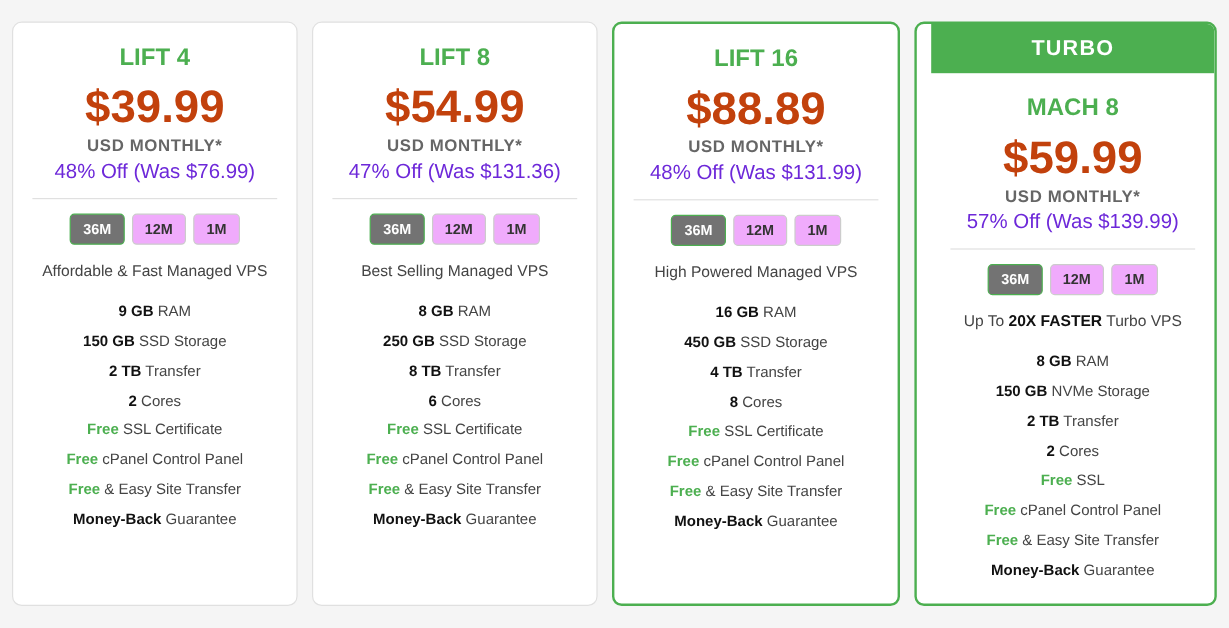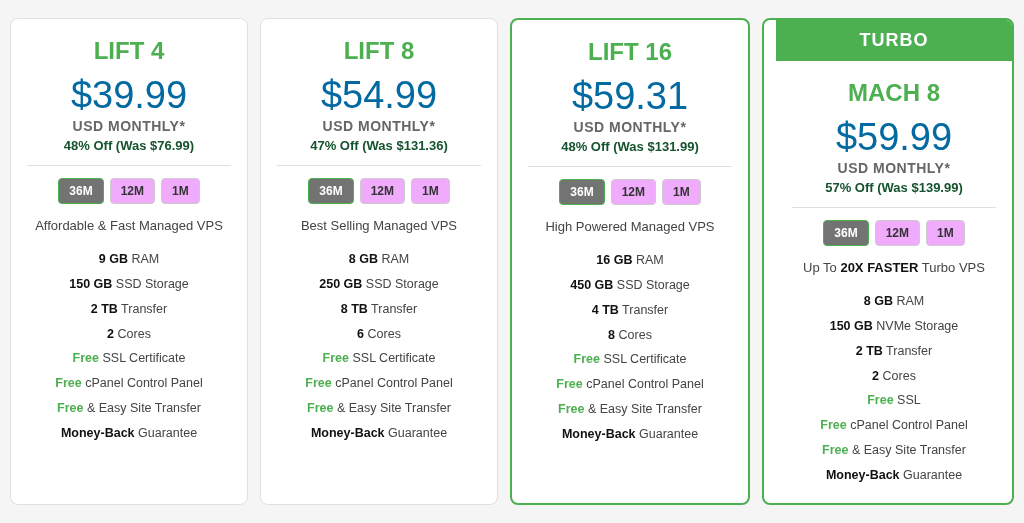--- a/index.html
+++ b/index.html
@@ -46,45 +46,45 @@
     }
     .plan-body {
       padding: 18px 16px 16px;
       display: flex;
       flex-direction: column;
       align-items: center;
       flex: 1;
     }
     .plan-name {
       color: #4caf50;
-      font-size: 24px;
+      font-size: 20px;
       font-weight: 700;
       margin-bottom: 10px;
       text-align: center;
     }
     .plan-price {
       font-size: 38px;
-      font-weight: 400;
-      color: #0369a1;
+      font-weight: 700;
+      color: #c2410c;
       text-align: center;
       line-height: 1.1;
     }
     .plan-period {
       font-size: 14px;
       color: #666;
       text-align: center;
       margin-top: 2px;
       margin-bottom: 4px;
       font-weight: 600;
       letter-spacing: 0.5px;
     }
     .plan-discount {
-      color: #14532d;
-      font-size: 13px;
-      font-weight: 700;
+      color: #6d28d9;
+      font-size: 17px;
+      font-weight: 400;
       text-align: center;
       margin-bottom: 12px;
     }
     .divider {
       width: 100%;
       height: 1px;
       background: #e0e0e0;
       margin-bottom: 12px;
     }
     .term-buttons {
@@ -188,21 +188,21 @@
           <li><span class="green-free">Free</span> SSL Certificate</li>
           <li><span class="green-free">Free</span> cPanel Control Panel</li>
           <li><span class="green-free">Free</span> &amp; Easy Site Transfer</li>
           <li><strong>Money-Back</strong> Guarantee</li>
         </ul>
       </div>
     </div>
     <div class="plan-card featured">
       <div class="plan-body">
         <div class="plan-name">LIFT 16</div>
-        <div class="plan-price">$59.31</div>
+        <div class="plan-price">$88.89</div>
         <div class="plan-period">USD MONTHLY*</div>
         <div class="plan-discount">48% Off (Was $131.99)</div>
         <div class="divider"></div>
         <div class="term-buttons">
           <button class="term-btn active">36M</button>
           <button class="term-btn">12M</button>
           <button class="term-btn">1M</button>
         </div>
         <div class="plan-tagline">High Powered Managed VPS</div>
         <ul class="features-list">

